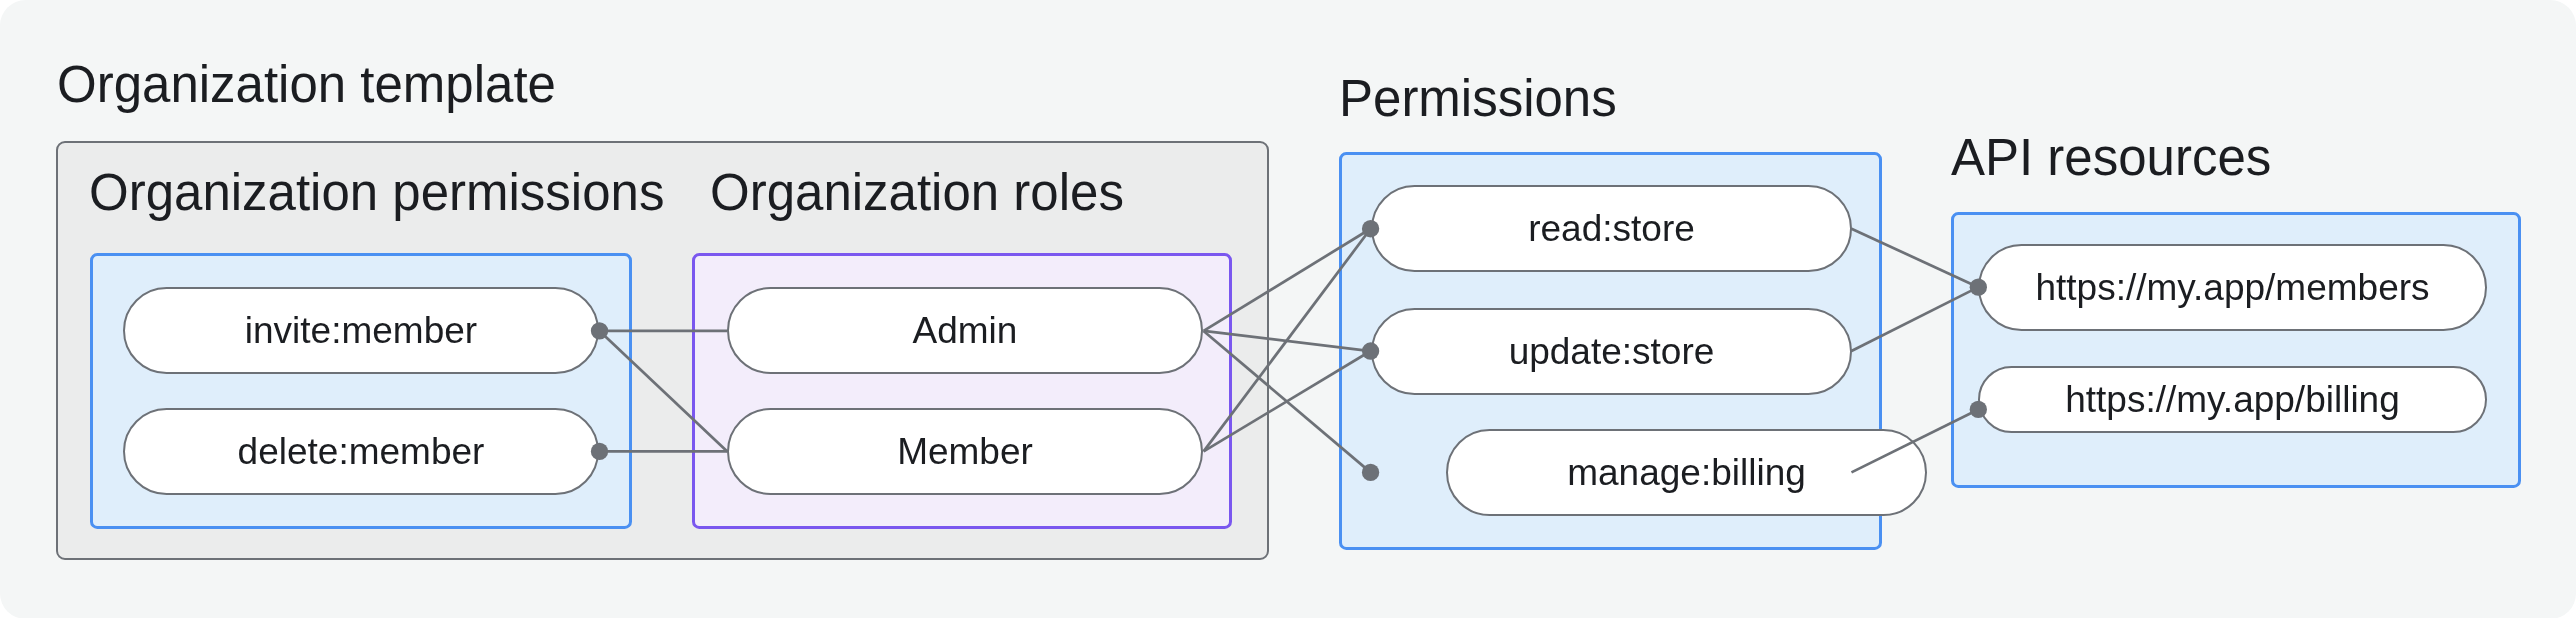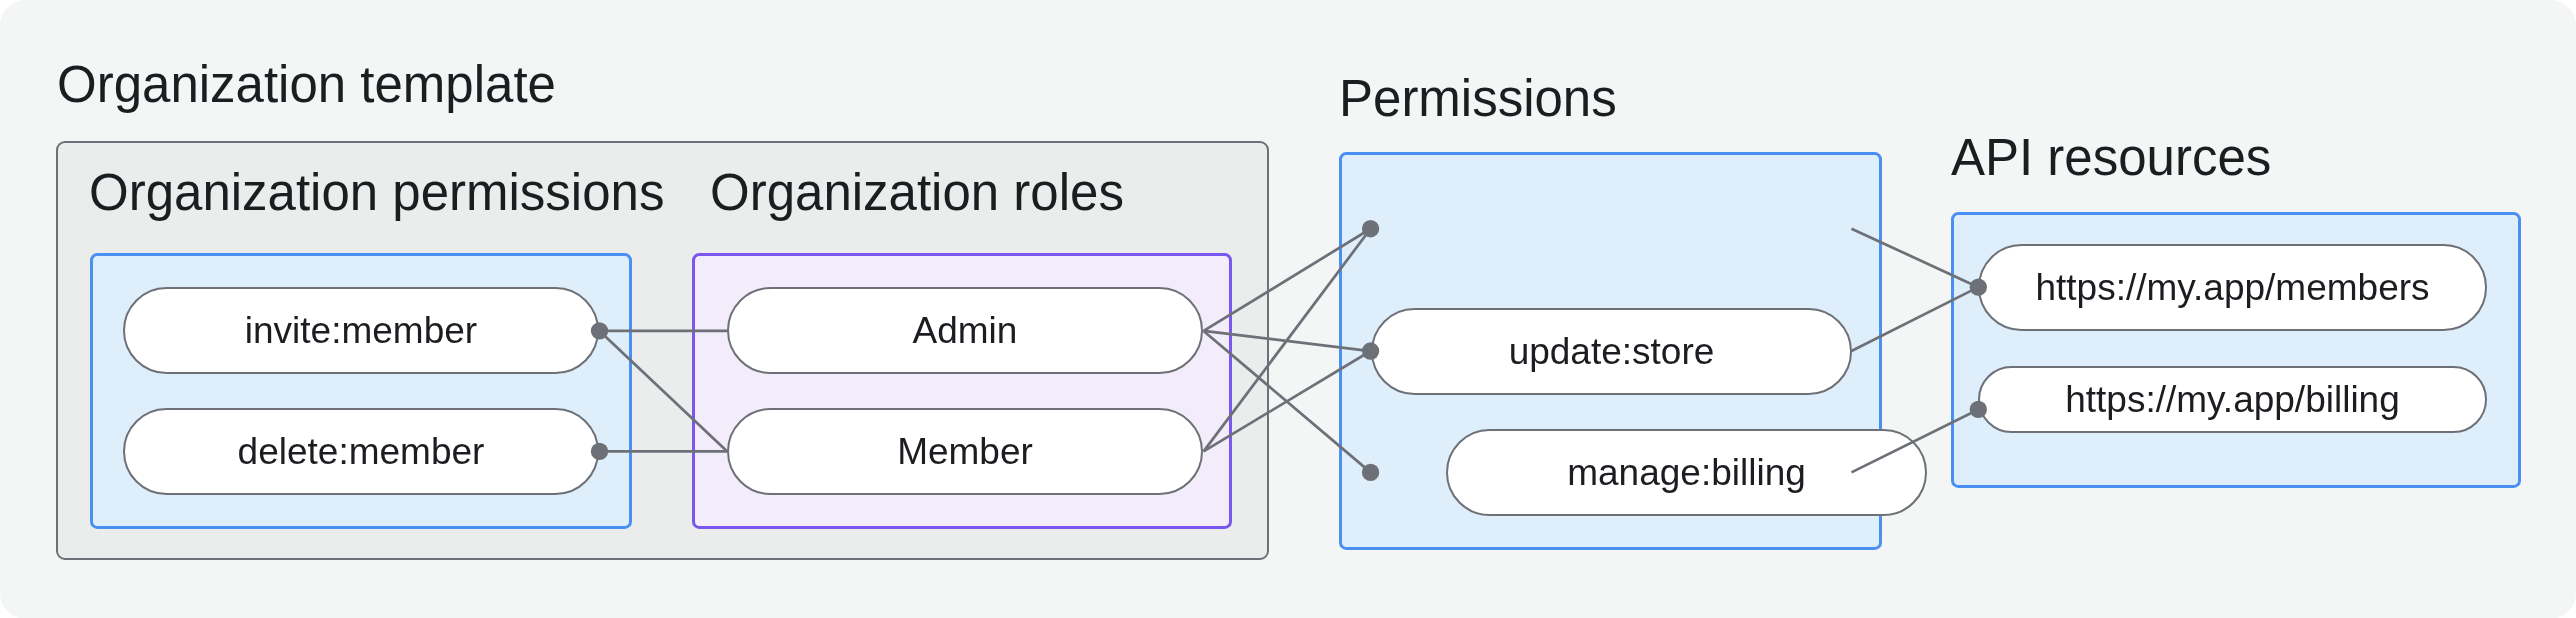--- a/index.html
+++ b/index.html
@@ -89,20 +89,21 @@
   <div class="section-label" id="label-title">Organization template</div>
   <div class="section-label" id="label-org-permissions">Organization permissions</div>
   <div class="section-label" id="label-org-roles">Organization roles</div>
   <div class="section-label" id="label-permissions">Permissions</div>
   <div class="section-label" id="label-api-resources">API resources</div>
 
   <div class="pill" style="left: 123px; top: 287px; width: 476px; height: 87px;">invite:member</div>
   <div class="pill" style="left: 123px; top: 408px; width: 476px; height: 87px;">delete:member</div>
   <div class="pill" style="left: 727px; top: 287px; width: 476px; height: 87px;">Admin</div>
   <div class="pill" style="left: 727px; top: 408px; width: 476px; height: 87px;">Member</div>
+  <div class="pill" style="left: 1371px; top: 185px; width: 481px; height: 87px;">read:store</div>
   <div class="pill" style="left: 1371px; top: 308px; width: 481px; height: 87px;">update:store</div>
   <div class="pill" style="left: 1446px; top: 429px; width: 481px; height: 87px;">manage:billing</div>
   <div class="pill" style="left: 1978px; top: 244px; width: 509px; height: 87px;">https://my.app/members</div>
   <div class="pill" style="left: 1978px; top: 366px; width: 509px; height: 67px;">https://my.app/billing</div>
 
   <svg class="wires" id="wires" viewBox="0 0 2823 678" width="2576" height="619">
       <line x1="657" y1="362.5" x2="797" y2="362.5" stroke="#6d7177" stroke-width="3"></line>
       <line x1="657" y1="362.5" x2="797" y2="494.5" stroke="#6d7177" stroke-width="3"></line>
       <line x1="657" y1="494.5" x2="797" y2="494.5" stroke="#6d7177" stroke-width="3"></line>
       <line x1="1319" y1="362.5" x2="1502" y2="250.5" stroke="#6d7177" stroke-width="3"></line>

